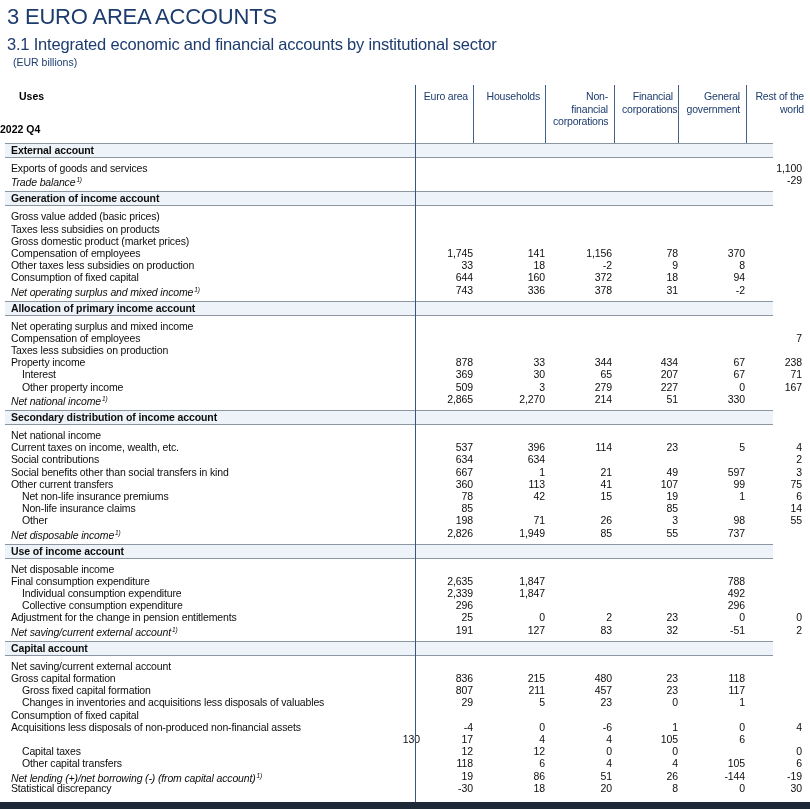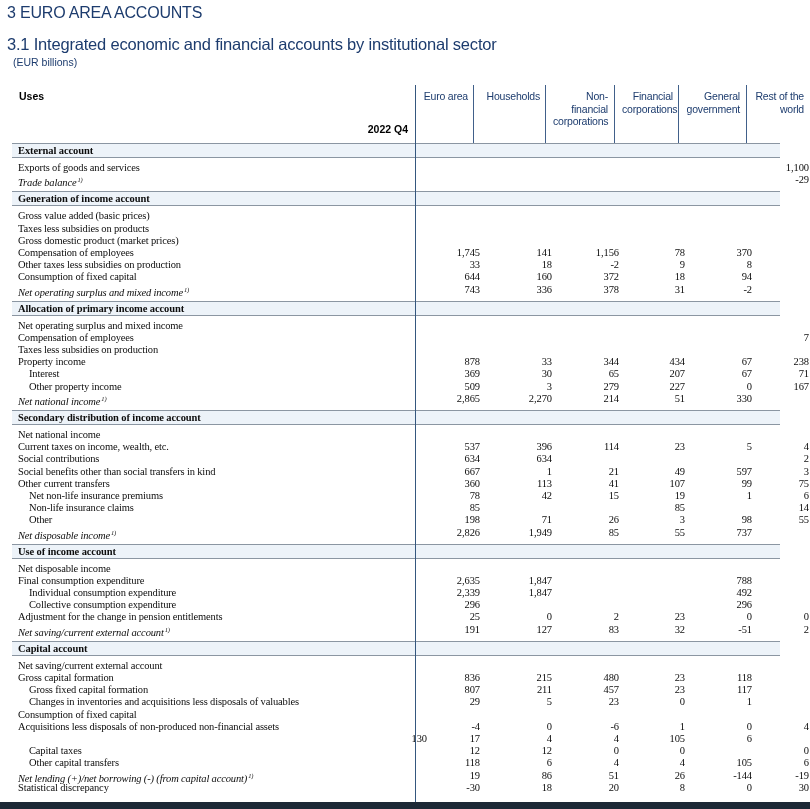--- a/index.html
+++ b/index.html
@@ -1,51 +1,51 @@
 <!DOCTYPE html>
 <html><head>
 <meta charset="utf-8">
 <style>
   html,body{margin:0;padding:0;background:#fff;}
   body{width:810px;height:809px;overflow:hidden;position:relative;
        font-family:"Liberation Sans", sans-serif;color:#1a1a1a;}
   .page{position:absolute;inset:0;background:#fff;}
 
   
-  .title{position:absolute;left:7px;top:4px;font-size:16px;letter-spacing:-0.2px;color:#1d3c6e;}
+  .title{position:absolute;left:7px;top:4px;font-size:22px;letter-spacing:-0.2px;color:#1d3c6e;}
   .subtitle{position:absolute;left:7px;top:35px;font-size:16.5px;letter-spacing:-0.2px;color:#1d3c6e;}
   .unitnote{position:absolute;left:13px;top:56px;font-size:10.5px;color:#1d3c6e;}
 
   
   .grid{display:grid;grid-template-columns:415px 58px 72px 69px 64px 68px 64px;}
 
   
   .thead{position:absolute;left:0;top:85px;width:810px;height:58px;}
   .corner{position:absolute;left:19px;top:5px;font-size:10.5px;font-weight:bold;color:#000;}
-  .period{position:absolute;left:0;top:38px;width:408px;text-align:right;
+  .period{position:absolute;left:0;top:38px;width:408px;text-align:left;
           font-size:10.5px;font-weight:bold;color:#000;}
   .colheads{position:absolute;left:415px;top:0;width:395px;height:58px;display:grid;
             grid-template-columns:58px 72px 69px 64px 68px 64px;}
   .colhead{font-size:10.5px;line-height:12.5px;color:#1d3c6e;text-align:right;
            padding-top:5px;letter-spacing:-0.2px;margin-left:8px;}
   .colhead:nth-child(1){padding-right:5px;}
   .colhead:nth-child(2){padding-right:5px;}
   .colhead:nth-child(3){padding-right:6px;}
   .colhead:nth-child(4){padding-right:5px;}
   .colhead:nth-child(5){padding-right:6px;}
   .colhead:nth-child(6){padding-right:6px;}
 
   
   .vsep{position:absolute;top:0;width:1px;height:58px;background:#41608a;}
 
   
   .vmain{position:absolute;left:415px;top:85px;width:1px;height:717px;background:#35577e;z-index:5;}
 
   
-  .tbody{position:absolute;left:12px;top:143px;width:768px;font-family:Liberation Serif, serif;}
+  .tbody{position:absolute;left:5px;top:143px;width:768px;}
   .band{height:15px;box-sizing:border-box;background:#edf3f9;
         border-top:1px solid #8b96a2;border-bottom:1px solid #8b96a2;}
   .band span{display:block;font-size:10.5px;font-weight:bold;line-height:13px;
              padding-left:6px;letter-spacing:-0.1px;color:#0d0d0d;}
   .rows{padding:4px 0 5px 0;}
   .row{height:12.2px;}
   .lbl{font-size:10.5px;line-height:12.2px;padding-left:6px;white-space:nowrap;
        letter-spacing:-0.15px;color:#0d0d0d;}
   .lbl.indent{padding-left:17px;}
   .lbl.italic{font-style:italic;}

